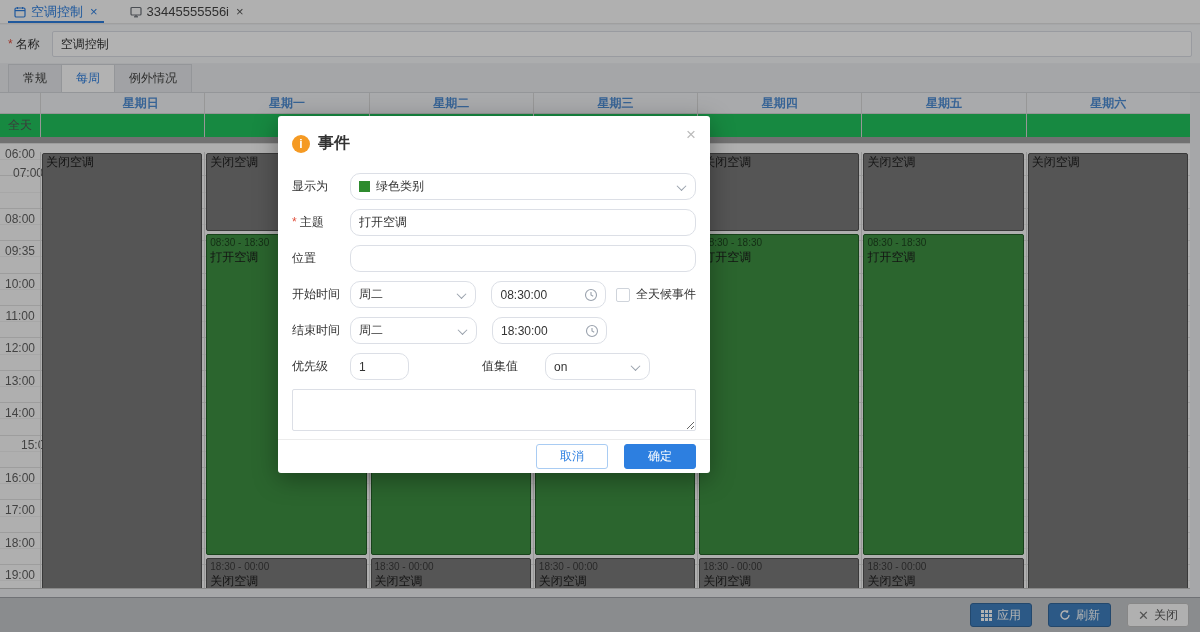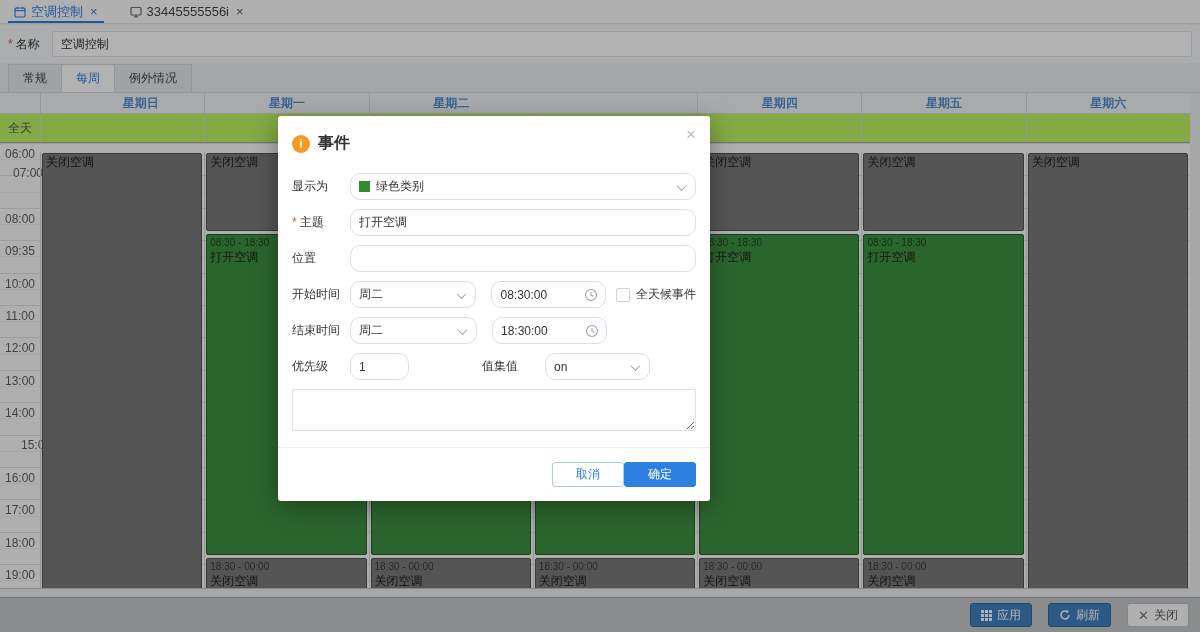--- a/index.html
+++ b/index.html
@@ -32,21 +32,21 @@
   .stab { height:28px; line-height:27px; padding:0 14px; font-size:12px; color:#444;
     background:#e7e9ec; border:1px solid #d4d7dc; border-bottom:none; margin-right:-1px; cursor:pointer; }
   .stab.active { background:#ffffff; color:var(--accent); position:relative; }
 
   
   .cal { position:absolute; left:0; top:93px; width:1190px; }
   .cal-header { position:relative; height:21px; background:#f3f4f6; border-bottom:1px solid #d9d9d9; }
   .cal-header .cell { position:absolute; top:0; bottom:0; border-left:1px solid #d9d9d9;
     display:flex; align-items:center; justify-content:center;
     font-size:12px; font-weight:bold; color:var(--header-blue); }
-  .cal-allday { position:relative; height:29px; background:#bef264; border-bottom:1px solid #a3a3a3; }
+  .cal-allday { position:relative; height:29px; background:#22c55e; border-bottom:6px solid #a3a3a3; }
   .cal-allday .cell { position:absolute; top:0; bottom:0; border-left:1px solid #d9d9d9; }
   .corner { position:absolute; left:0; top:0; bottom:0; width:40px;
     display:flex; align-items:center; justify-content:center; font-size:12px; color:#555; }
   .cal-grid { position:relative; height:446px; background:#fbfbfb; overflow:hidden; border-bottom:1px solid #c3c3c3; }
   .hline { position:absolute; left:0; right:0; height:1px; }
   .hline.hour { background:#e1e1e1; }
   .hline.half { background:#efefef; }
   .hour-label { position:absolute; left:0; width:40px; text-align:center;
     font-size:12px; color:#5f5f5f; }
   .day-col { position:absolute; top:9px; bottom:0; border-left:1px solid #d8d8d8; }
@@ -88,22 +88,22 @@
   .chev { width:7px; height:7px; border-right:1.4px solid #98a0ab; border-bottom:1.4px solid #98a0ab;
     transform:rotate(45deg) translate(-1px,-1px); position:absolute; right:10px; top:10px; }
   .swatch { width:11px; height:11px; background:var(--swatch-green); margin-right:6px; flex:0 0 auto; }
   .sel-text { flex:1; }
   .timebox { width:115px; }
   .clock { position:absolute; right:7px; top:6px; }
   .cbx { width:14px; height:14px; border:1px solid #cfd4db; border-radius:2px; background:#fff; flex:0 0 auto; cursor:pointer; }
   .cbx-label { font-size:12px; color:#333; margin-left:6px; white-space:nowrap; }
   .m-body textarea { width:100%; height:42px; border:1px solid #dcdfe6; border-radius:2px;
     resize:both; font-size:12px; font-family:inherit; color:#333; padding:4px 6px; outline:none; }
-  .m-foot { margin-top:12px; border-top:1px solid #ececec; padding:14px 14px;
-    display:flex; justify-content:flex-end; gap:0; }
+  .m-foot { margin-top:4px; border-top:1px solid #ececec; padding:4px 14px;
+    display:flex; justify-content:flex-end; gap:16px; }
   .mbtn { width:72px; height:25px; border-radius:3px; font-size:12px;
     display:flex; align-items:center; justify-content:center; cursor:pointer; }
   .mbtn.ghost { background:#fff; border:1px solid #a9ccf3; color:var(--accent); }
   .mbtn.primary { background:var(--accent); border:1px solid var(--accent); color:#fff; }
 </style>
 </head>
 <body>
 
 <div class="stage">
 
@@ -140,20 +140,21 @@
     <div class="stab active">每周</div>
     <div class="stab">例外情况</div>
   </div>
 
   <div class="cal">
     <div class="cal-header" id="calHeader">
       <div class="corner"></div>
     <div class="cell" style="left: calc(0% + 40px); width: calc(14.2857% - 5.71429px); padding-left: 36px;">星期日</div>
         <div class="cell" style="left: calc(14.2857% + 34.2857px); width: calc(14.2857% - 5.71429px);">星期一</div>
         <div class="cell" style="left: calc(28.5714% + 28.5714px); width: calc(14.2857% - 5.71429px);">星期二</div>
+        <div class="cell" style="left: calc(42.8571% + 22.8571px); width: calc(14.2857% - 5.71429px);">星期三</div>
         <div class="cell" style="left: calc(57.1429% + 17.1429px); width: calc(14.2857% - 5.71429px);">星期四</div>
         <div class="cell" style="left: calc(71.4286% + 11.4286px); width: calc(14.2857% - 5.71429px);">星期五</div>
         <div class="cell" style="left: calc(85.7143% + 5.71429px); width: calc(14.2857% - 5.71429px);">星期六</div>
       </div>
     <div class="cal-allday" id="calAllday">
       <div class="corner">全天</div>
     <div class="cell" style="left: calc(0% + 40px); width: calc(14.2857% - 5.71429px);"></div>
         <div class="cell" style="left: calc(14.2857% + 34.2857px); width: calc(14.2857% - 5.71429px);"></div>
         <div class="cell" style="left: calc(28.5714% + 28.5714px); width: calc(14.2857% - 5.71429px);"></div>
         <div class="cell" style="left: calc(42.8571% + 22.8571px); width: calc(14.2857% - 5.71429px);"></div>

